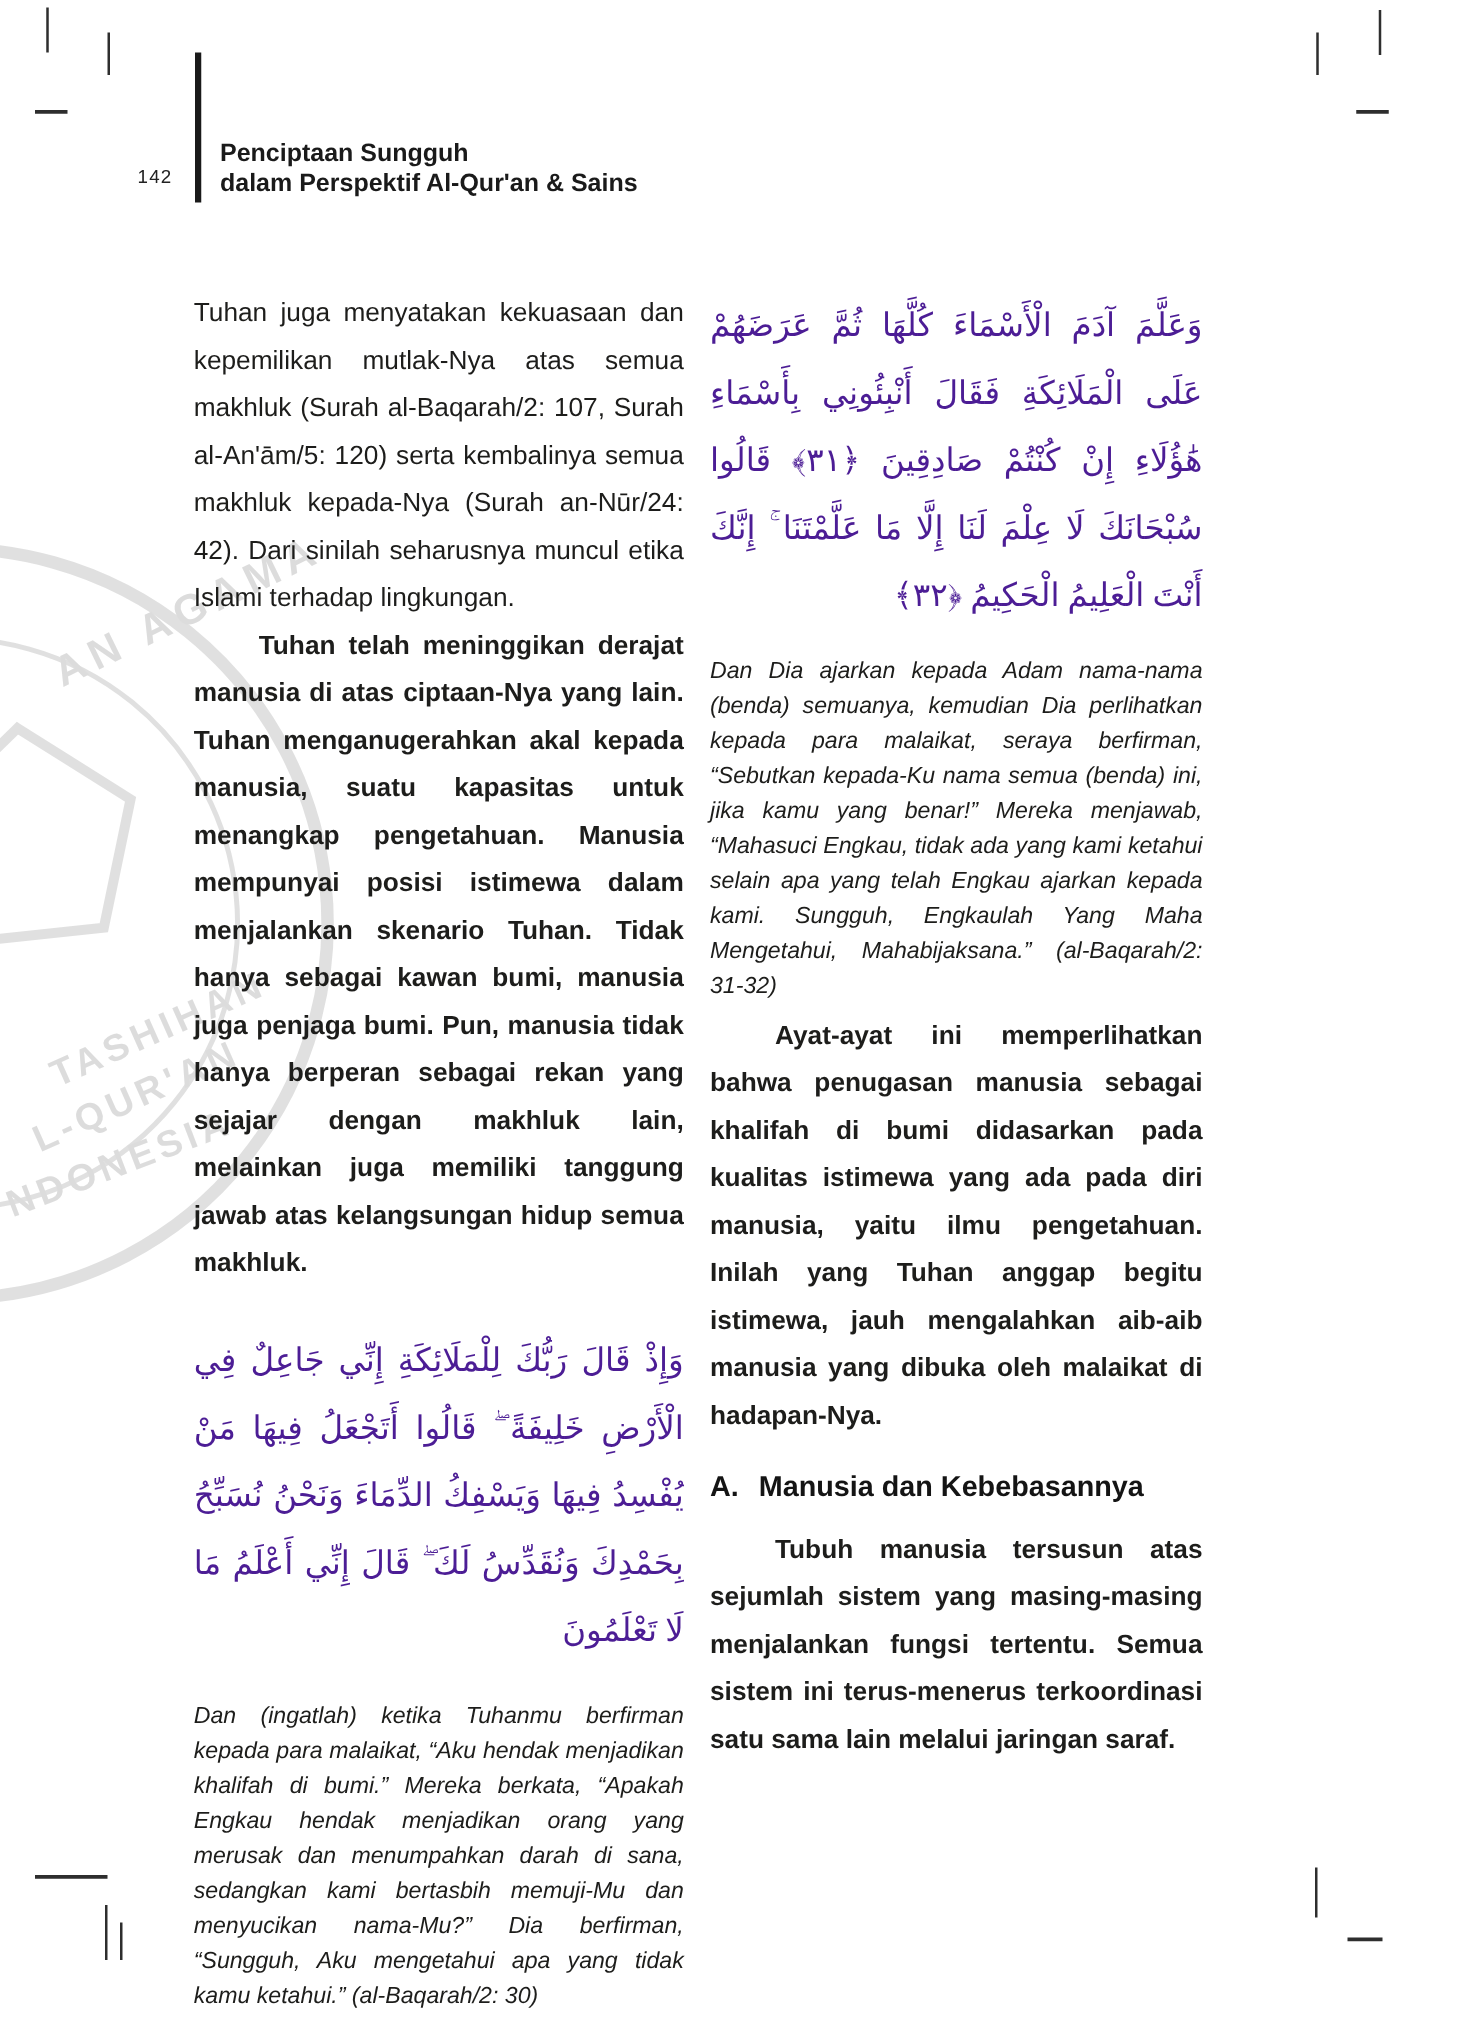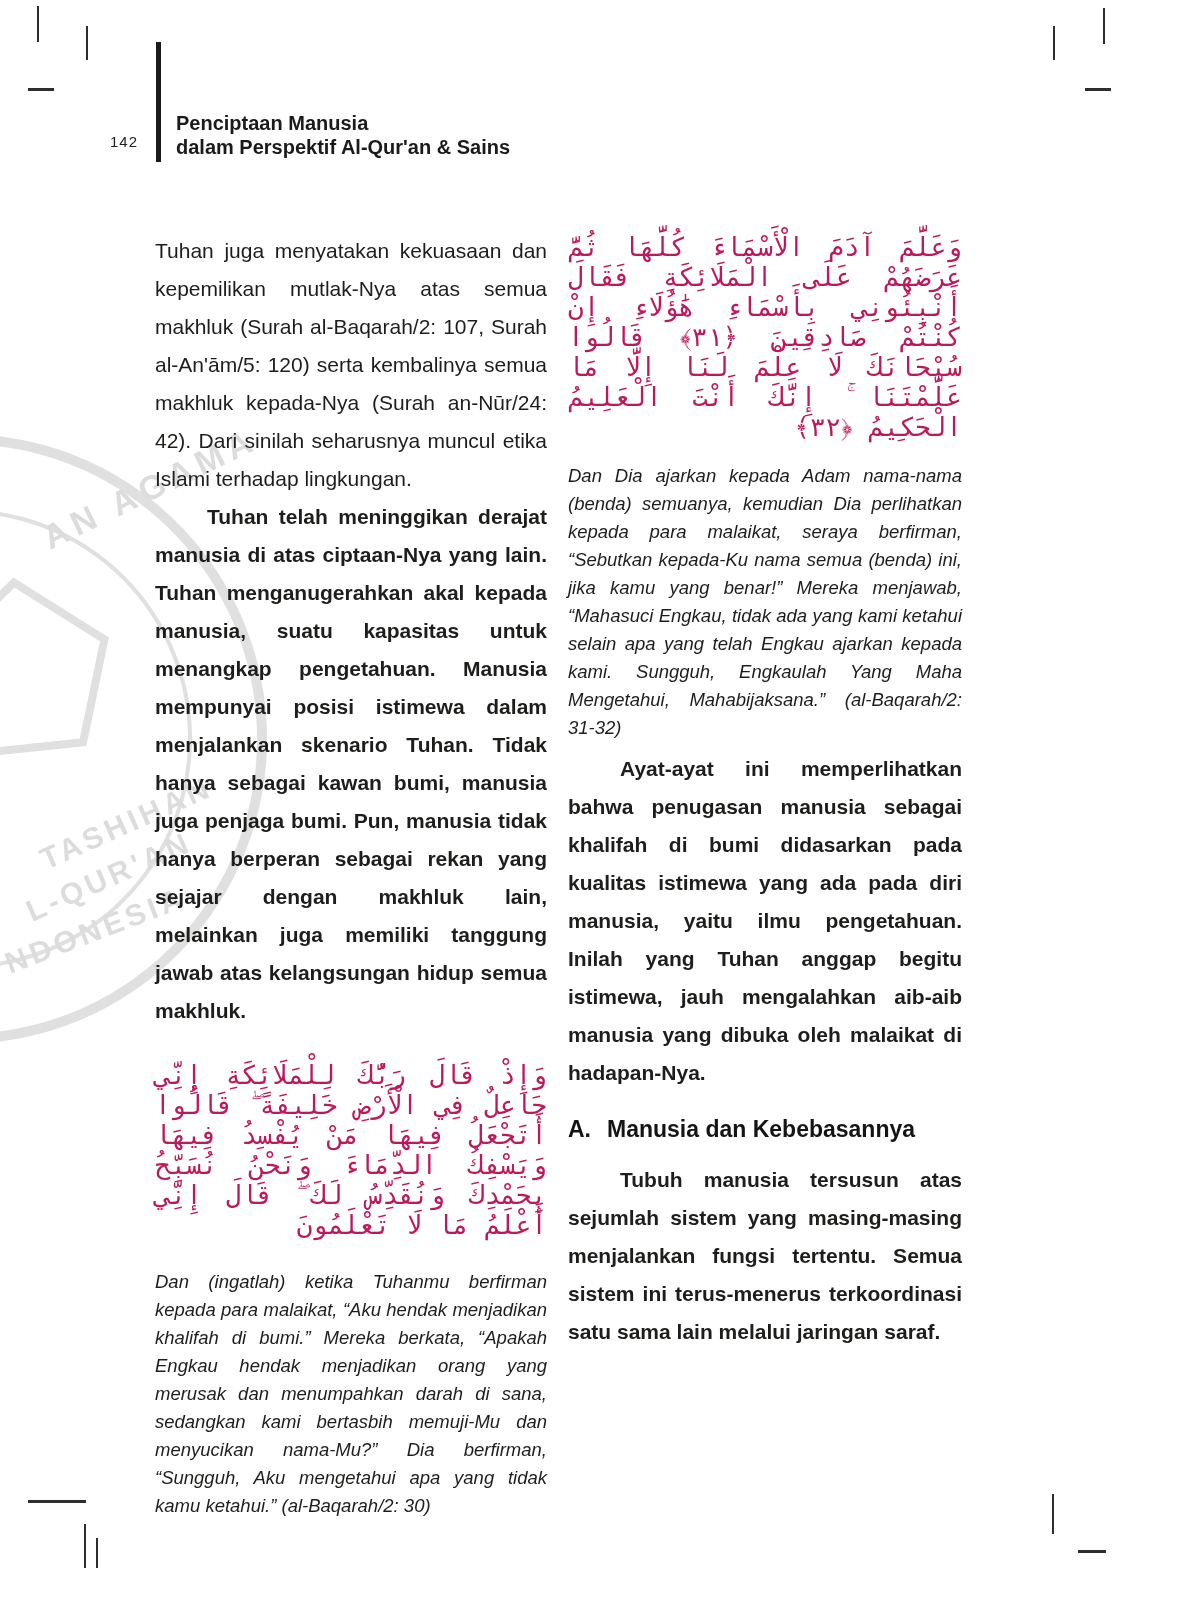--- a/index.html
+++ b/index.html
@@ -51,26 +51,26 @@
   .body-text p {
     font-size:21px;
     line-height:38px;
     text-align:justify;
     color:#1d1d1b;
   }
   p.indent { text-indent:52px;font-weight:bold; }
 
   .arabic {
     direction:rtl;
-    font-family:Liberation Mono, monospace;
+    font-family:Liberation Serif, serif;
     font-size:26px;
-    line-height:30px;
+    line-height:54px;
     text-align:justify;
     text-align-last:right;
-    color:#be185d;
+    color:#4c1d95;
   }
   .col-left .arabic { margin:32px 0 26px 0; }
   .col-right .arabic { margin:2px 0 18px 0; }
 
   .caption {
     font-style:italic;
     font-size:18.5px !important;
     line-height:28px !important;
     text-align:justify;
     color:#1d1d1b;
@@ -111,21 +111,21 @@
     </g>
     <text x="350" y="142" font-size="34" letter-spacing="6" transform="rotate(-26 350 142)">AN AGAMA</text>
     <text x="346" y="462" font-size="30" letter-spacing="4" transform="rotate(-24 346 462)">TASHIHAN</text>
     <text x="332" y="514" font-size="30" letter-spacing="4" transform="rotate(-24 332 514)">L-QUR'AN</text>
     <text x="310" y="566" font-size="30" letter-spacing="4" transform="rotate(-21 310 566)">NDONESIA</text>
   </svg>
 
   <div class="page-number">142</div>
   <div class="header-rule"></div>
   <div class="running-title">
-    <div>Penciptaan Manusia</div>
+    <div>Penciptaan Sungguh</div>
     <div>dalam Perspektif Al-Qur'an &amp; Sains</div>
   </div>
 
   <div class="col col-left body-text">
     <p>Tuhan juga menyatakan kekuasaan dan kepemilikan mutlak-Nya atas semua makhluk (Surah al-Baqarah/2: 107, Surah al-An'ām/5: 120) serta kembalinya semua makhluk kepada-Nya (Surah an-Nūr/24: 42). Dari sinilah seharusnya muncul etika Islami terhadap lingkungan.</p>
     <p class="indent">Tuhan telah meninggikan derajat manusia di atas ciptaan-Nya yang lain. Tuhan menganugerahkan akal kepada manusia, suatu kapasitas untuk menangkap pengetahuan. Manusia mempunyai posisi istimewa dalam menjalankan skenario Tuhan. Tidak hanya sebagai kawan bumi, manusia juga penjaga bumi. Pun, manusia tidak hanya berperan sebagai rekan yang sejajar dengan makhluk lain, melainkan juga memiliki tanggung jawab atas kelangsungan hidup semua makhluk.</p>
     <div class="arabic">وَإِذْ قَالَ رَبُّكَ لِلْمَلَائِكَةِ إِنِّي جَاعِلٌ فِي الْأَرْضِ خَلِيفَةً ۖ قَالُوا أَتَجْعَلُ فِيهَا مَنْ يُفْسِدُ فِيهَا وَيَسْفِكُ الدِّمَاءَ وَنَحْنُ نُسَبِّحُ بِحَمْدِكَ وَنُقَدِّسُ لَكَ ۖ قَالَ إِنِّي أَعْلَمُ مَا لَا تَعْلَمُونَ</div>
     <p class="caption">Dan (ingatlah) ketika Tuhanmu berfirman kepada para malaikat, “Aku hendak menjadikan khalifah di bumi.” Mereka berkata, “Apakah Engkau hendak menjadikan orang yang merusak dan menumpahkan darah di sana, sedangkan kami bertasbih memuji-Mu dan menyucikan nama-Mu?” Dia berfirman, “Sungguh, Aku mengetahui apa yang tidak kamu ketahui.” (al-Baqarah/2: 30)</p>
   </div>
 

